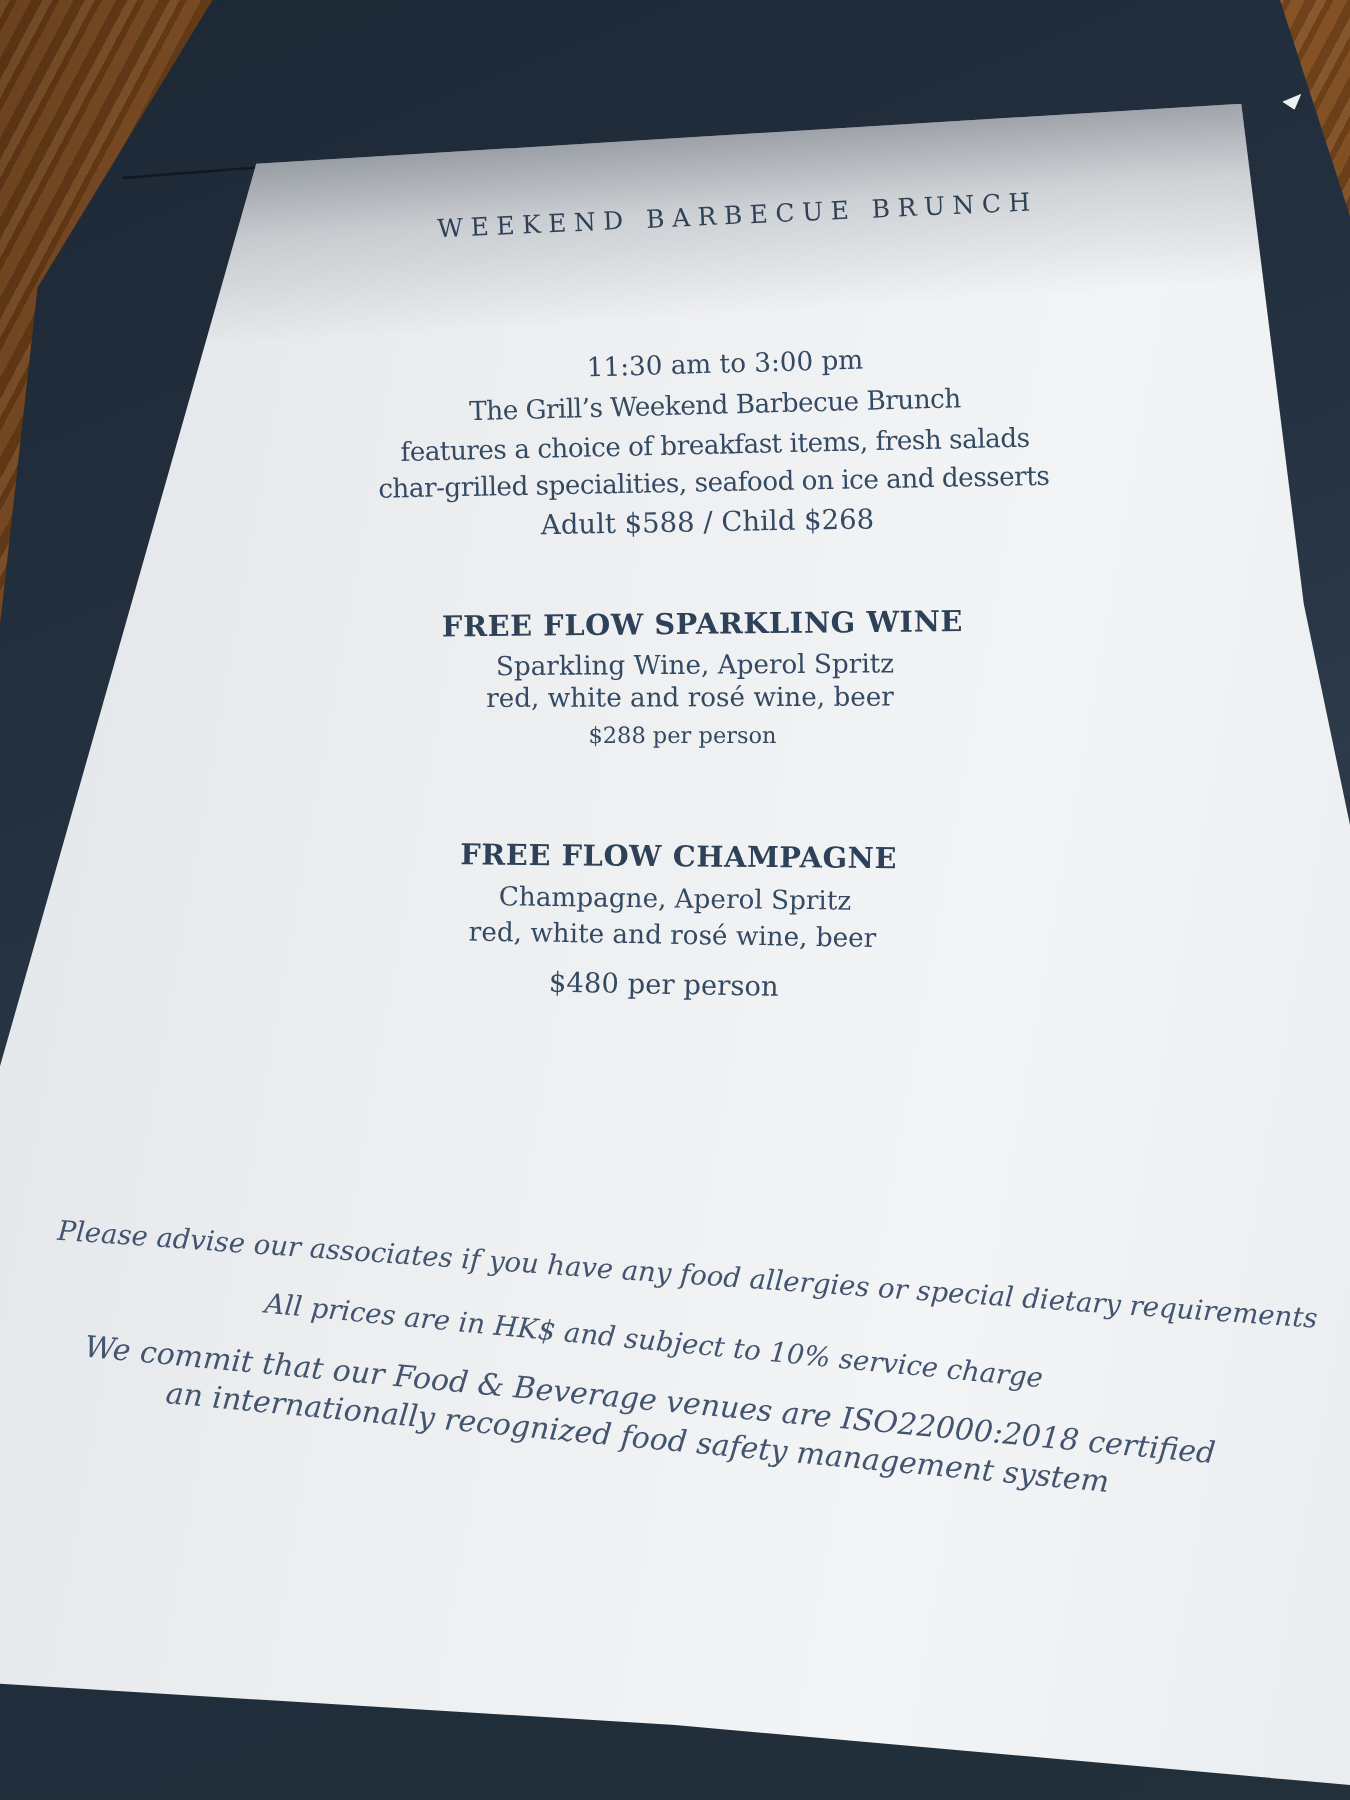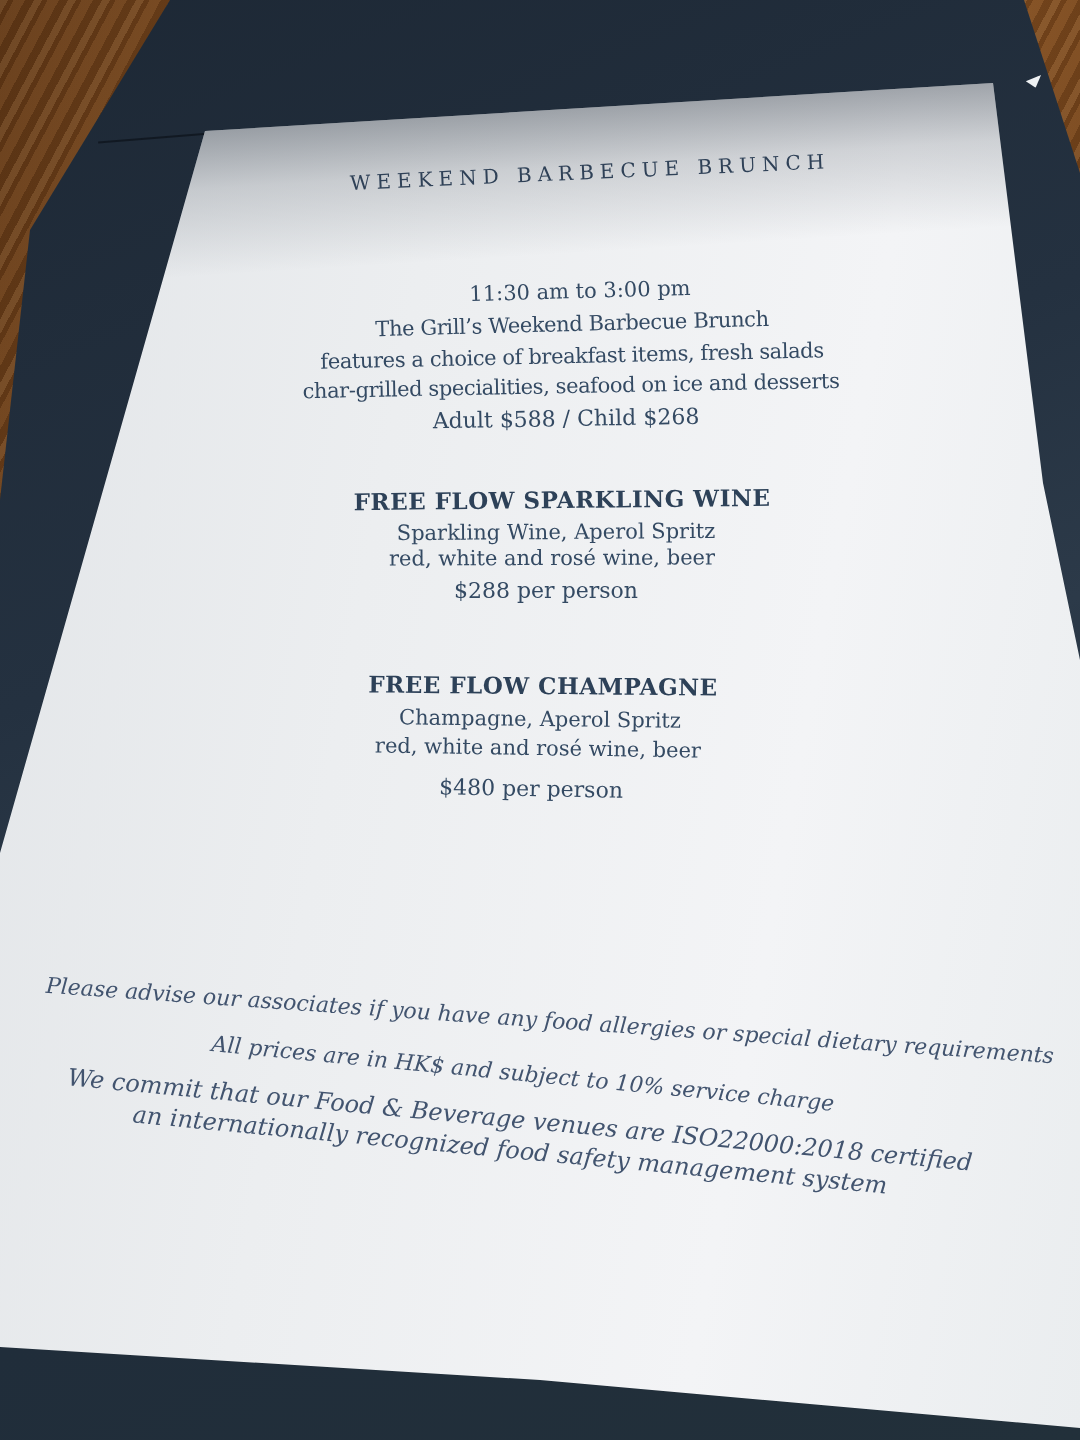--- a/index.html
+++ b/index.html
@@ -67,21 +67,21 @@
   }
   .title   {--r:-2.6deg;left:590px;top:160px;font-size:20px;letter-spacing:6px;color:#2f4157;}
   .hours   {--r:-1.6deg;left:580px;top:279px;font-size:21px;}
   .d1      {--r:-1.5deg;left:572px;top:312px;font-size:21px;letter-spacing:-.4px;}
   .d2      {--r:-1.3deg;left:572px;top:344px;font-size:21px;letter-spacing:-.4px;}
   .d3      {--r:-1.1deg;left:571px;top:374px;font-size:21px;letter-spacing:-.4px;}
   .pricing {--r:-1deg;  left:566px;top:406px;font-size:22px;}
   .p1n     {--r:-.6deg; left:562px;top:486px;font-size:23px;font-weight:bold;letter-spacing:.5px;color:#2d4158;}
   .p1a     {--r:-.4deg; left:556px;top:520px;font-size:21px;}
   .p1b     {--r:-.2deg; left:552px;top:546px;font-size:21px;}
-  .p1p     {--r:0deg;   left:546px;top:578px;font-size:22px;}
+  .p1p     {--r:0deg;   left:546px;top:578px;font-size:18px;}
   .p2n     {--r:.5deg;  left:543px;top:672px;font-size:23px;font-weight:bold;letter-spacing:.5px;color:#2d4158;}
   .p2a     {--r:.7deg;  left:540px;top:707px;font-size:21px;}
   .p2b     {--r:.9deg;  left:538px;top:736px;font-size:21px;}
   .p2p     {--r:1.1deg; left:531px;top:776px;font-size:22px;}
   .fn{font-style:italic;color:#42546f;}
   .f1      {--r:4deg;   left:550px;top:1008px;font-size:22px;}
   .f2      {--r:5.5deg; left:523px;top:1061px;font-size:22px;}
   .f3      {--r:5.4deg; left:520px;top:1106px;font-size:24px;}
   .f4      {--r:5.4deg; left:510px;top:1136px;font-size:24px;}
 </style>

